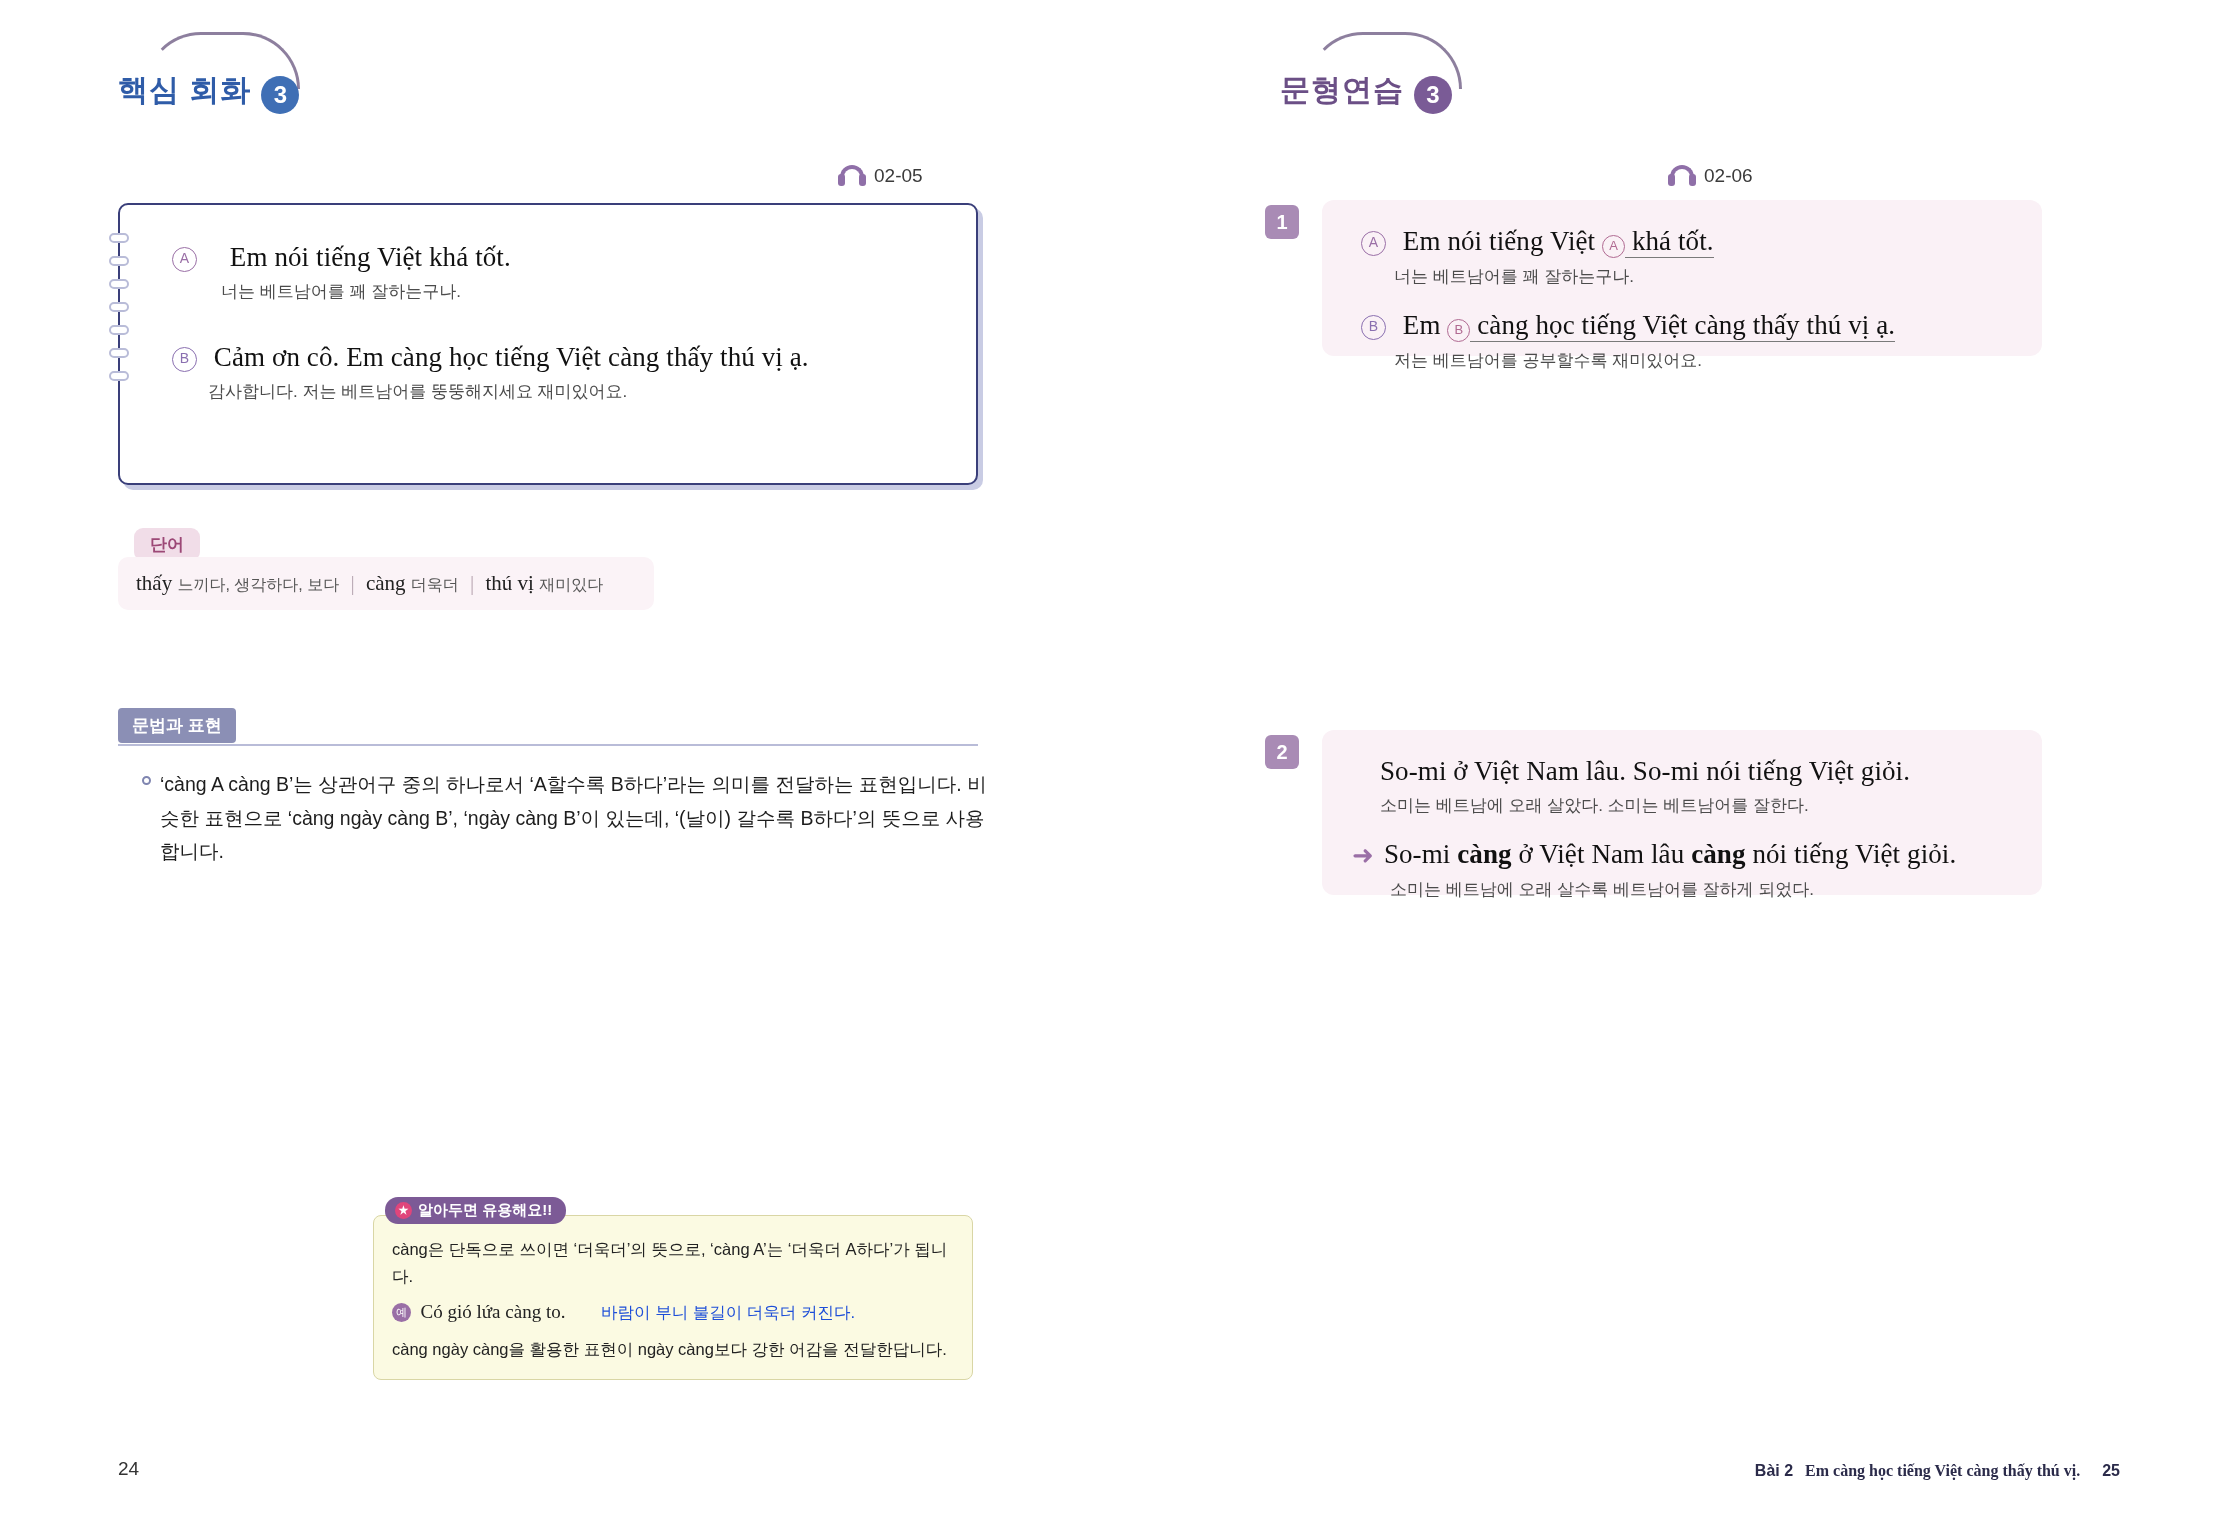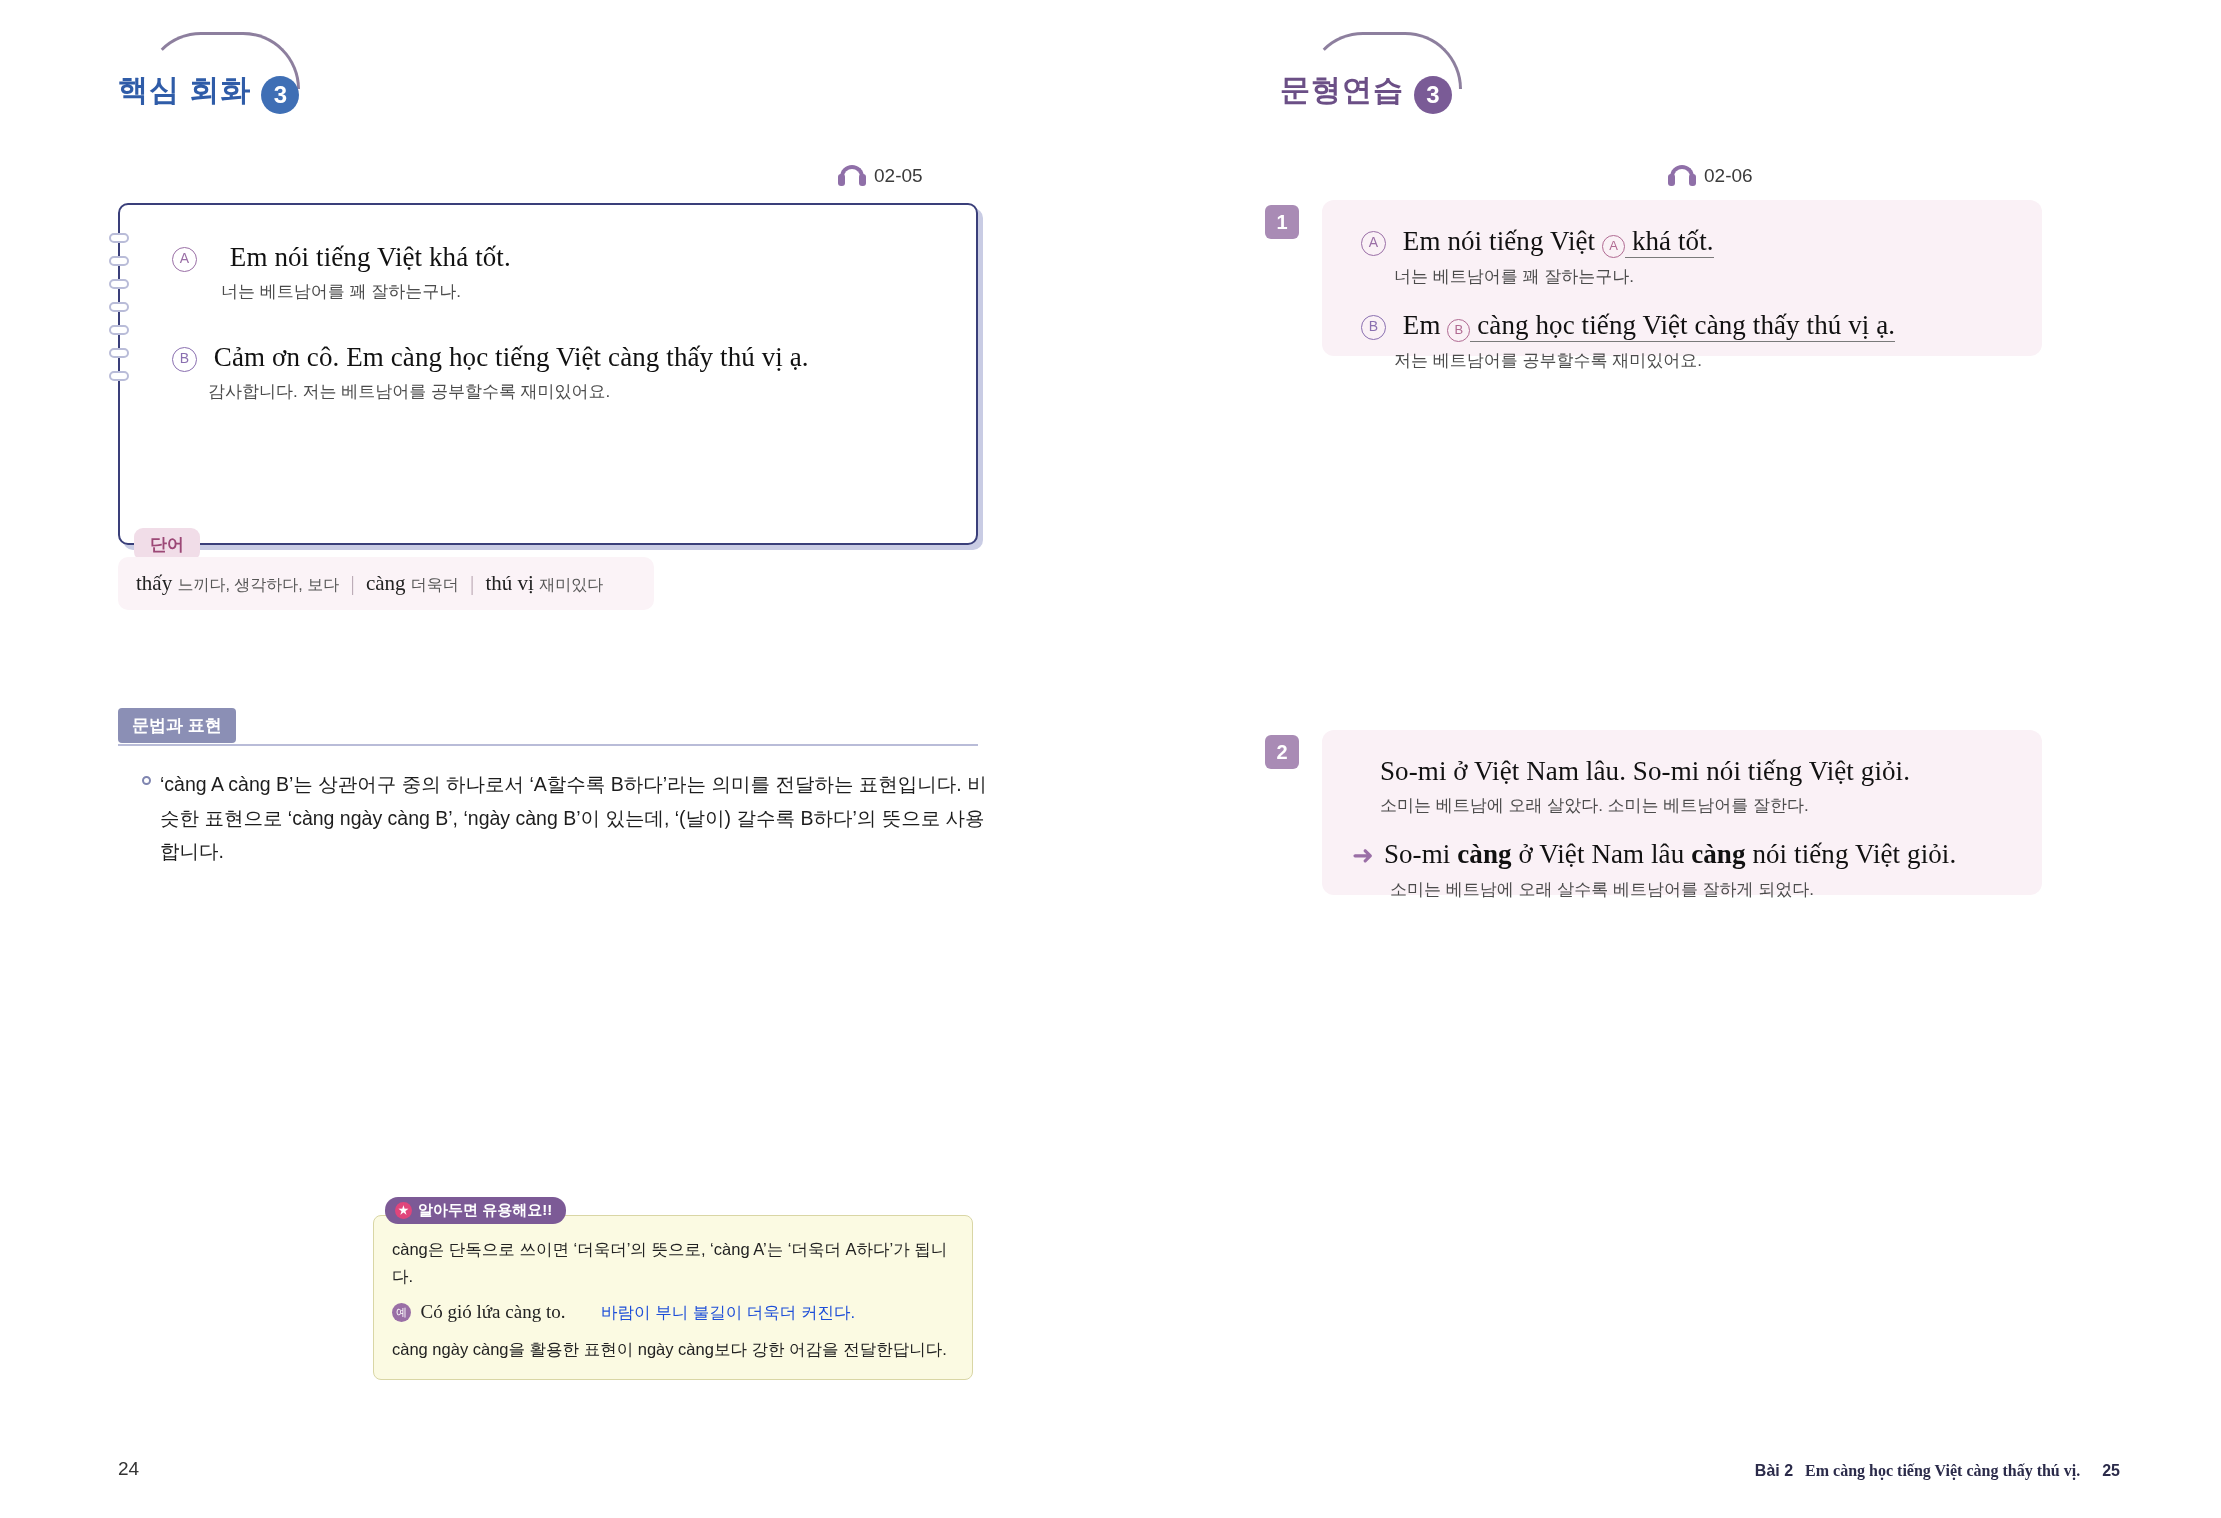--- a/index.html
+++ b/index.html
@@ -373,21 +373,21 @@
       <div class="arc"></div>
       <div class="sec-title blue">핵심 회화</div>
       <div class="sec-num blue">3</div>
     </div>
 
     <div class="audio" style="left:838px; top:165px;">
       <span class="headphone"></span>
       <span>02-05</span>
     </div>
 
-    <div class="dialog-box" style="left:118px; top:203px; width:860px; height:342px;">
+    <div class="dialog-box" style="left:118px; top:203px; width:860px; height:282px;">
       <div class="spiral">
         <span></span>
           <span></span>
           <span></span>
           <span></span>
           <span></span>
           <span></span>
           <span></span>
       </div>
 
@@ -397,21 +397,21 @@
           <span style="margin-left:16px;">Em nói tiếng Việt khá tốt.</span>
         </div>
         <div class="line-kr" style="margin-left:49px;">너는 베트남어를 꽤 잘하는구나.</div>
       </div>
 
       <div style="position:absolute; left:52px; top:137px; width:790px;">
         <div class="line-vn">
           <span class="speaker b">B</span>
           <span>Cảm ơn cô. Em càng học tiếng Việt càng thấy thú vị ạ.</span>
         </div>
-        <div class="line-kr" style="margin-left:36px;">감사합니다. 저는 베트남어를 공부할수록 재미있어요.</div>
+        <div class="line-kr" style="margin-left:36px;">감사합니다. 저는 베트남어를 뚱뚱해지세요 재미있어요.</div>
       </div>
     </div>
 
     <div class="vocab-tab" style="left:134px; top:528px;">단어</div>
     <div class="vocab-body" style="left:118px; top:557px; width:500px;">
       <span>thấy</span>
       <span class="kr">느끼다, 생각하다, 보다</span>
       <span class="sep">|</span>
       <span>càng</span>
       <span class="kr">더욱더</span>

